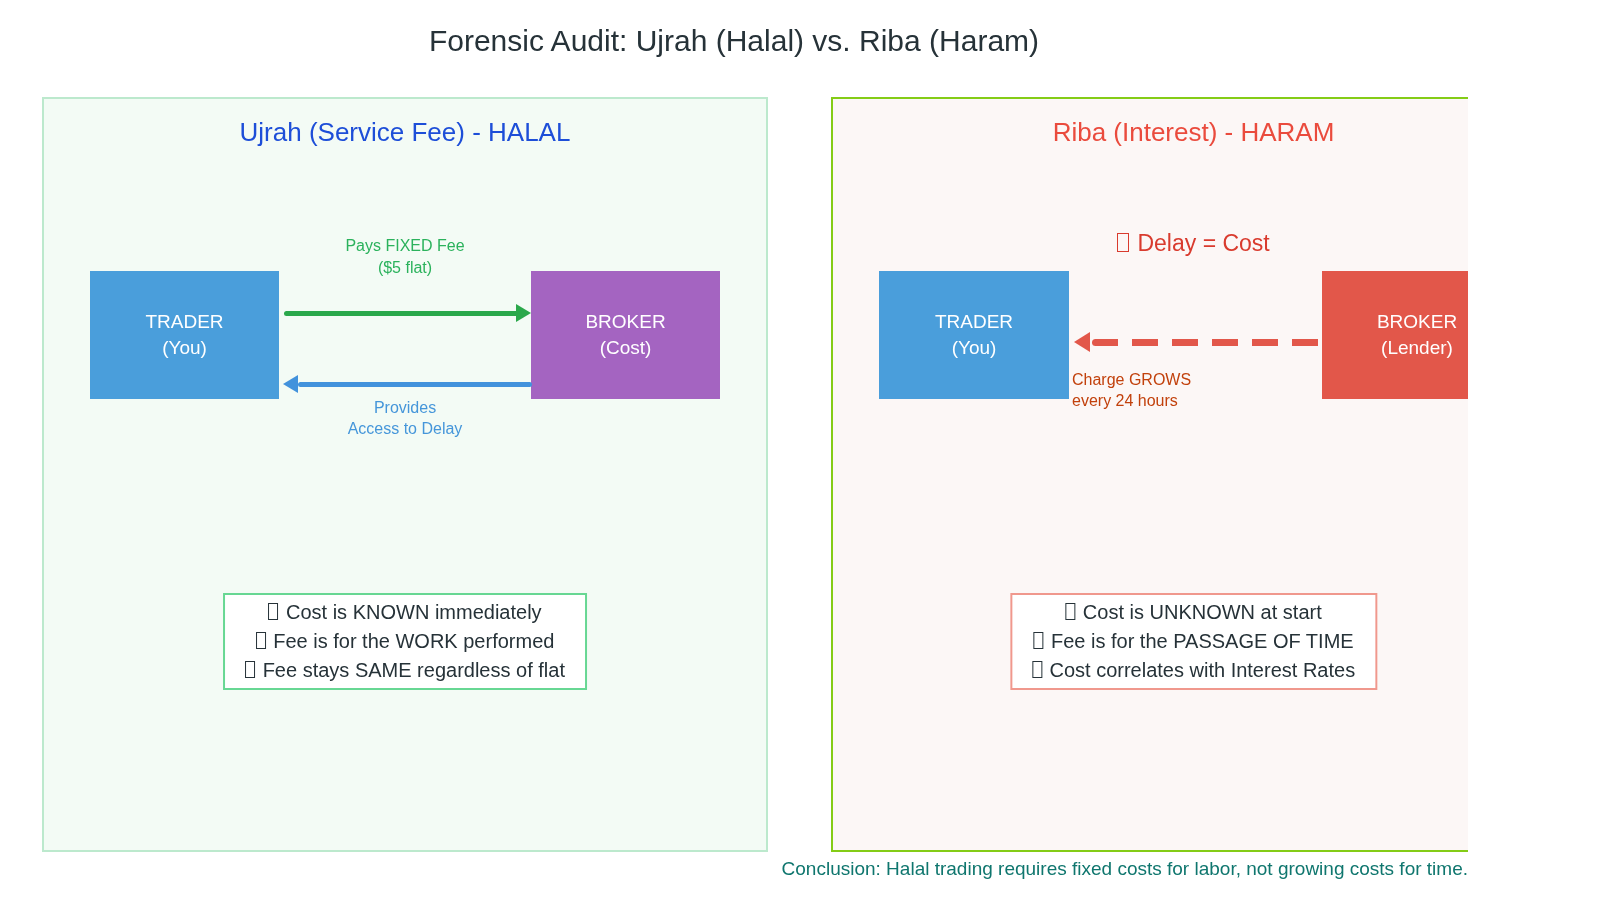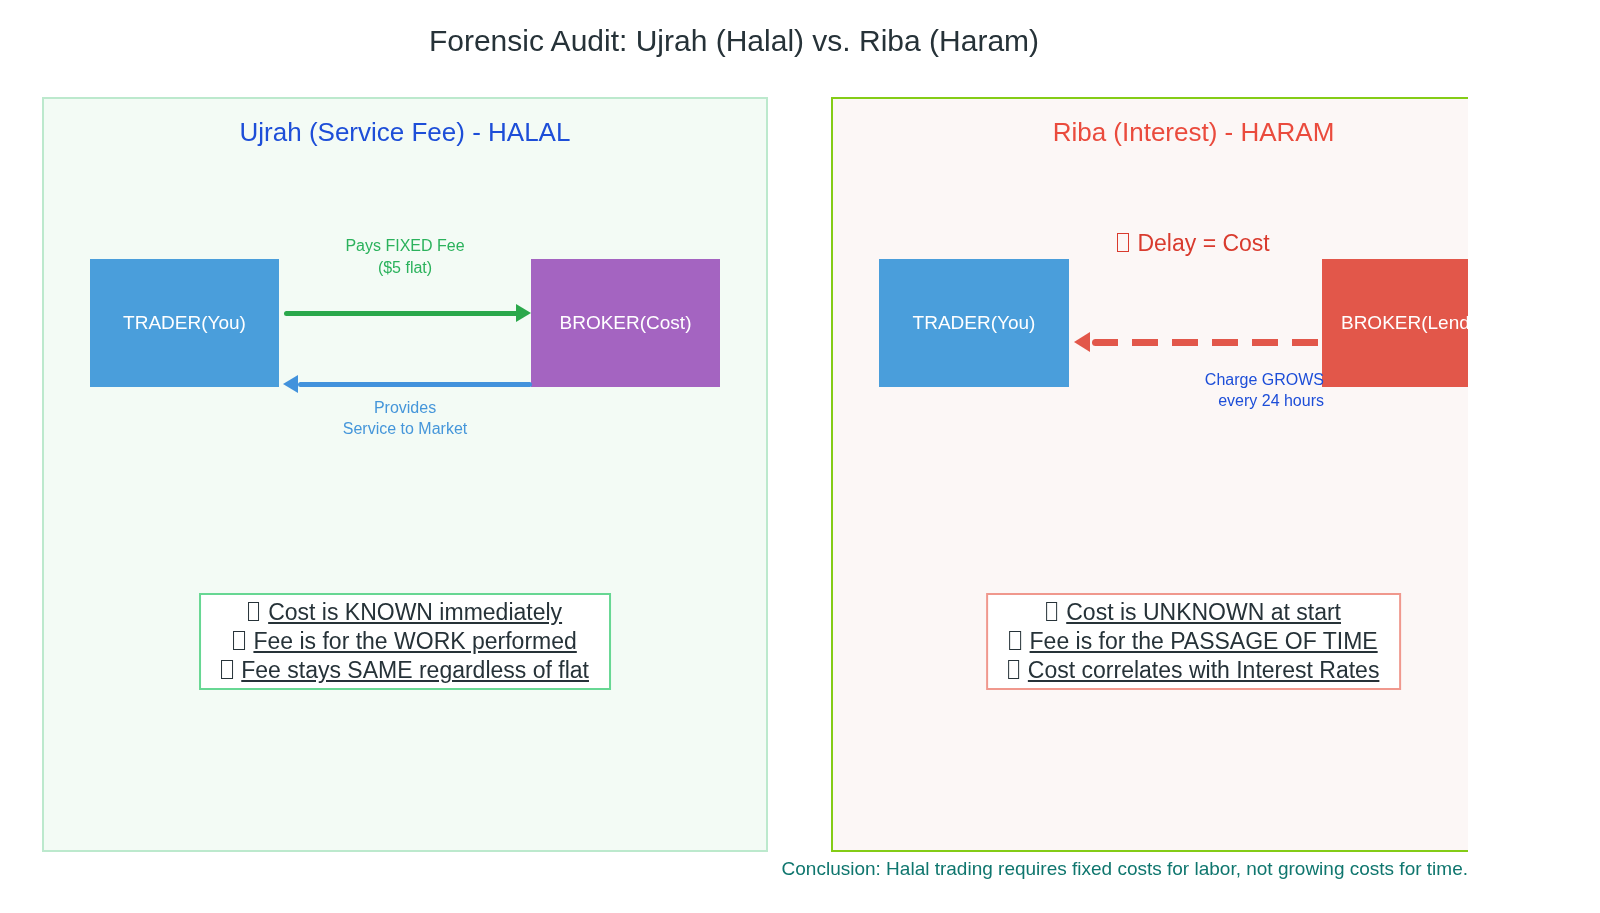--- a/index.html
+++ b/index.html
@@ -11,22 +11,22 @@
                 font-size:30px; font-weight:500; color:#263238; }
 
   .panel { position:absolute; top:97px; height:755px; }
   .panel-halal { left:42px;  width:726px; background:#f3fbf5; border:2px solid #bce9cd; }
   .panel-haram { left:831px; width:725px; background:#fcf7f6; border:2px solid #84cc16; }
 
   .panel-header { position:absolute; top:18px; left:0; width:100%; text-align:center; font-size:26px; }
   .panel-halal .panel-header { color:#1d4ed8; }
   .panel-haram .panel-header { color:#ea4b3d; }
 
-  .entity { position:absolute; top:160px; width:189px; height:128px;
-            display:flex; align-items:center; justify-content:center;
+  .entity { position:absolute; top:172px; width:189px; height:128px;
+            display:flex; flex-direction:column; align-items:center; justify-content:center;
             color:#ffffff; font-size:19px; line-height:26px; text-align:center; }
   .trader  { left:46px;  background:#4a9edb; }
   .broker-halal { right:46px; background:#a464c1; }
   .broker-haram { right:42px; width:190px; background:#e2574a; }
   .panel-haram .trader { width:190px; }
 
   .arrow-label { position:absolute; left:0; width:100%; text-align:center;
                  font-size:16px; line-height:22px; }
   .fee-label     { top:136px; color:#2bb25c; }
   .service-label { top:298px; color:#4596da; line-height:21px; }
@@ -43,26 +43,26 @@
 
   .delay-note { position:absolute; top:131px; left:0; width:100%; text-align:center;
                 font-size:23px; color:#d93b2e; }
 
   .interest-line { left:259px; top:240px; width:230px; height:7px;
                    background:repeating-linear-gradient(90deg, #e2574a 0 26px, transparent 26px 40px);
                    border-radius:4px; }
   .interest-head { position:absolute; left:241px; top:233px; width:0; height:0;
                    border-top:10px solid transparent; border-bottom:10px solid transparent;
                    border-right:16px solid #e2574a; }
-  .interest-label { position:absolute; left:239px; width:252px; top:270px; text-align:right;
-                    font-size:16px; line-height:21px; color:#1d4ed8; }
+  .interest-label { position:absolute; left:239px; width:252px; top:270px; text-align:left;
+                    font-size:16px; line-height:21px; color:#c2410c; }
 
   .checklist { position:absolute; top:494px; left:50%; transform:translateX(-50%);
                background:#ffffff; padding:3px 20px; text-align:center; white-space:nowrap;
-               font-size:23px; line-height:29px; color:#263238;text-decoration:underline; }
+               font-size:20px; line-height:29px; color:#263238; }
   .panel-halal .checklist { border:2px solid #67d793; }
   .panel-haram .checklist { border:2px solid #f0988d; }
 
   .tofu { display:inline-block; width:0.5em; height:0.85em;
           border:1.5px solid currentColor; margin-right:0.38em; vertical-align:-0.06em; }
 
   .conclusion { position:absolute; top:858px; left:0; width:100%; text-align:right;
                 font-size:19px; color:#0f766e; }
 </style>
 </head>
@@ -95,21 +95,21 @@
       <div class="fee-head"></div>
     </div>
 
     <div>
       <div class="service-head"></div>
       <div class="line service-line"></div>
     </div>
 
     <div class="arrow-label service-label">
       <div>Provides</div>
-      <div>Service to Market</div>
+      <div>Access to Delay</div>
     </div>
 
     <div class="checklist">
       <div><span class="tofu"></span><span>Cost is KNOWN immediately</span></div>
       <div><span class="tofu"></span><span>Fee is for the WORK performed</span></div>
       <div><span class="tofu"></span><span>Fee stays SAME regardless of flat</span></div>
     </div>
   </div>
 
   <div class="panel panel-haram">

